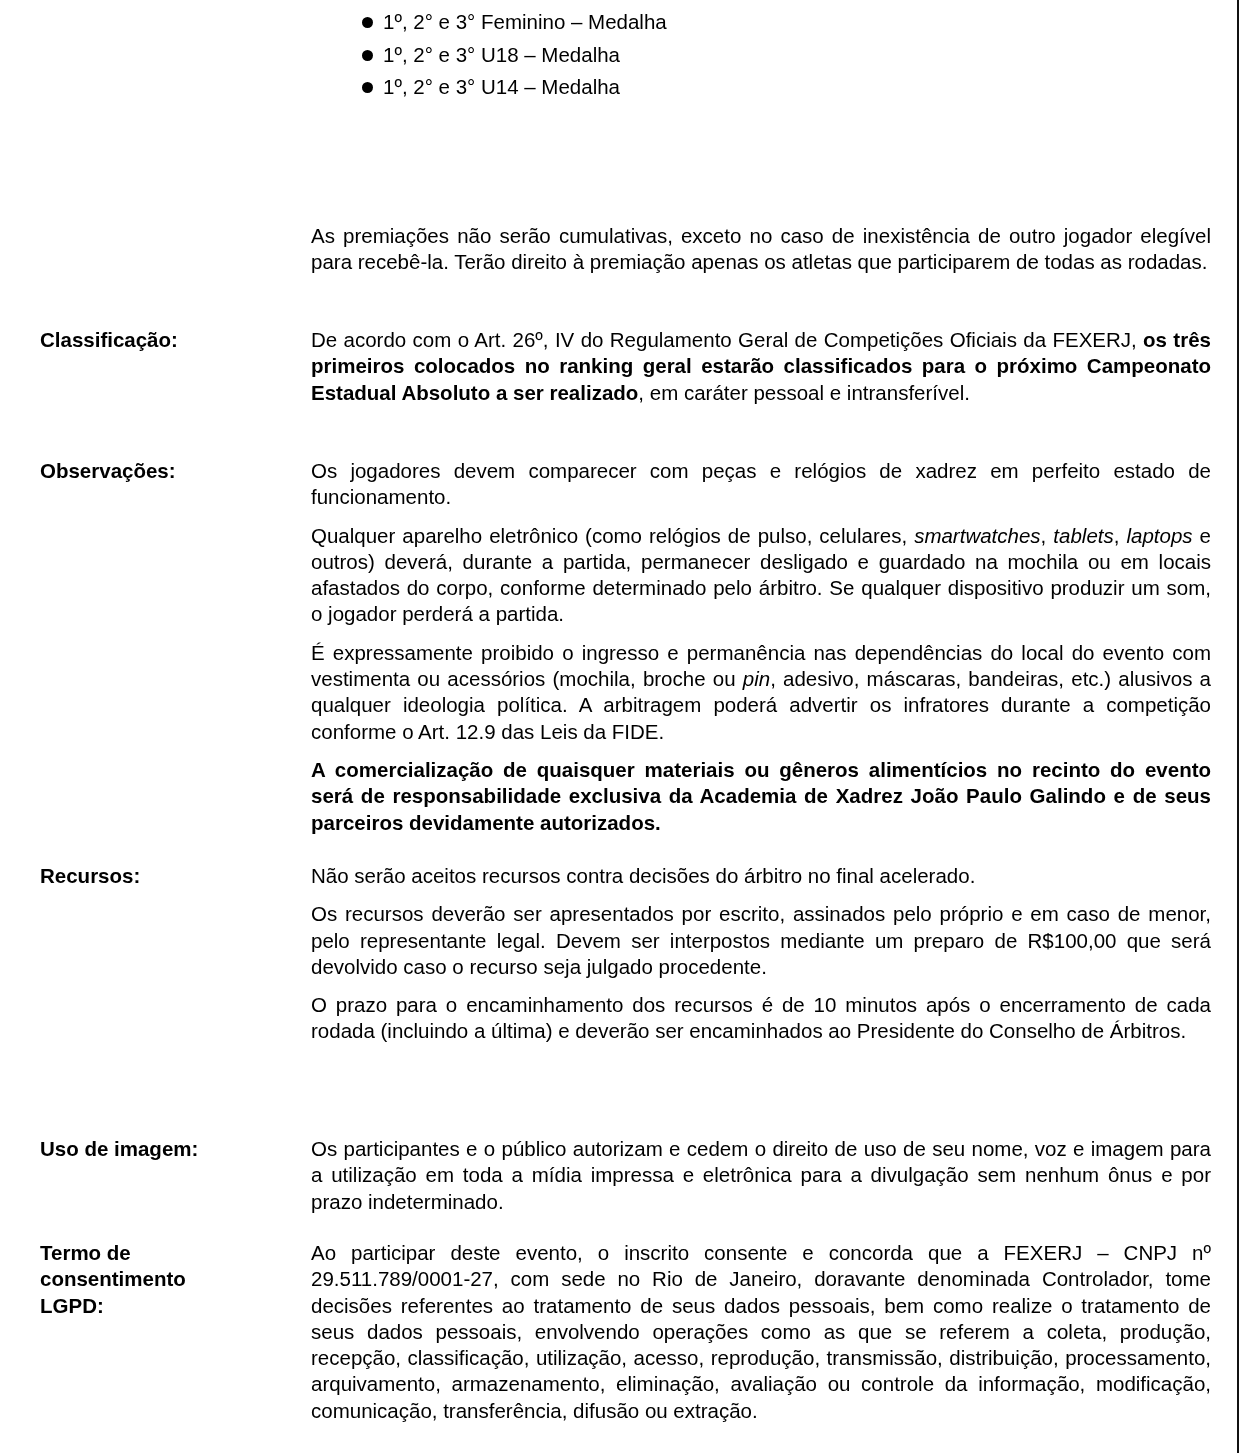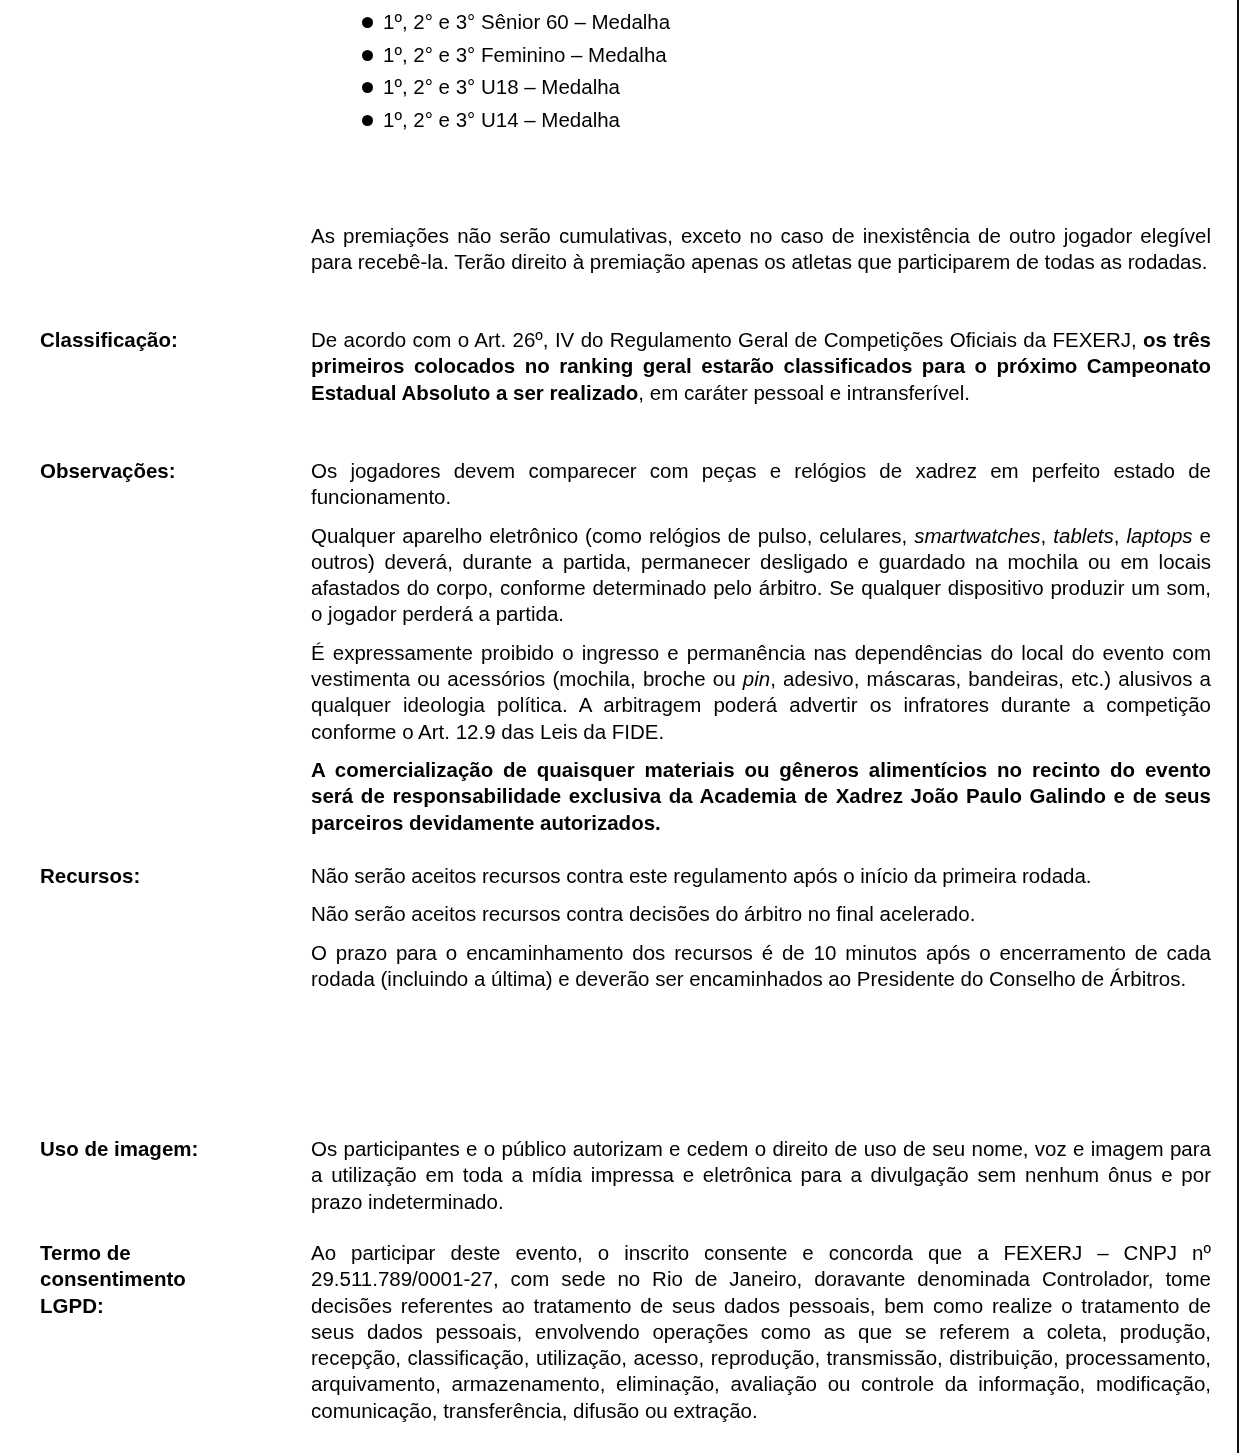--- a/index.html
+++ b/index.html
@@ -18,21 +18,20 @@
   .body p:last-child { margin-bottom: 0; }
   b { font-weight: bold; }
   i { font-style: italic; }
 </style>
 </head>
 <body>
 
 <div class="page-edge"></div>
 
 <ul class="bullets">
-  <li><span class="dot"></span><span>1º, 2° e 3° Sênior 60 – Medalha</span></li>
   <li><span class="dot"></span><span>1º, 2° e 3° Feminino – Medalha</span></li>
   <li><span class="dot"></span><span>1º, 2° e 3° U18 – Medalha</span></li>
   <li><span class="dot"></span><span>1º, 2° e 3° U14 – Medalha</span></li>
 </ul>
 
 <div class="section" style="top:223px">
   <div class="body">
     <p>As premiações não serão cumulativas, exceto no caso de inexistência de outro jogador elegível para recebê-la. Terão direito à premiação apenas os atletas que participarem de todas as rodadas.</p>
   </div>
 </div>
@@ -50,22 +49,22 @@
     <p>Os jogadores devem comparecer com peças e relógios de xadrez em perfeito estado de funcionamento.</p>
     <p><span>Qualquer aparelho eletrônico (como relógios de pulso, celulares, </span><i>smartwatches</i><span>, </span><i>tablets</i><span>, </span><i>laptops</i><span> e outros) deverá, durante a partida, permanecer desligado e guardado na mochila ou em locais afastados do corpo, conforme determinado pelo árbitro. Se qualquer dispositivo produzir um som, o jogador perderá a partida.</span></p>
     <p><span>É expressamente proibido o ingresso e permanência nas dependências do local do evento com vestimenta ou acessórios (mochila, broche ou </span><i>pin</i><span>, adesivo, máscaras, bandeiras, etc.) alusivos a qualquer ideologia política. A arbitragem poderá advertir os infratores durante a competição conforme o Art. 12.9 das Leis da FIDE.</span></p>
     <p><b>A comercialização de quaisquer materiais ou gêneros alimentícios no recinto do evento será de responsabilidade exclusiva da Academia de Xadrez João Paulo Galindo e de seus parceiros devidamente autorizados.</b></p>
   </div>
 </div>
 
 <div class="section" style="top:863px">
   <div class="label">Recursos:</div>
   <div class="body">
-    <p>Não serão aceitos recursos contra este regulamento após o início da primeira rodada.</p>
     <p>Não serão aceitos recursos contra decisões do árbitro no final acelerado.</p>
+    <p>Os recursos deverão ser apresentados por escrito, assinados pelo próprio e em caso de menor, pelo representante legal. Devem ser interpostos mediante um preparo de R$100,00 que será devolvido caso o recurso seja julgado procedente.</p>
     <p>O prazo para o encaminhamento dos recursos é de 10 minutos após o encerramento de cada rodada (incluindo a última) e deverão ser encaminhados ao Presidente do Conselho de Árbitros.</p>
   </div>
 </div>
 
 <div class="section" style="top:1136px">
   <div class="label">Uso de imagem:</div>
   <div class="body">
     <p>Os participantes e o público autorizam e cedem o direito de uso de seu nome, voz e imagem para a utilização em toda a mídia impressa e eletrônica para a divulgação sem nenhum ônus e por prazo indeterminado.</p>
   </div>
 </div>

